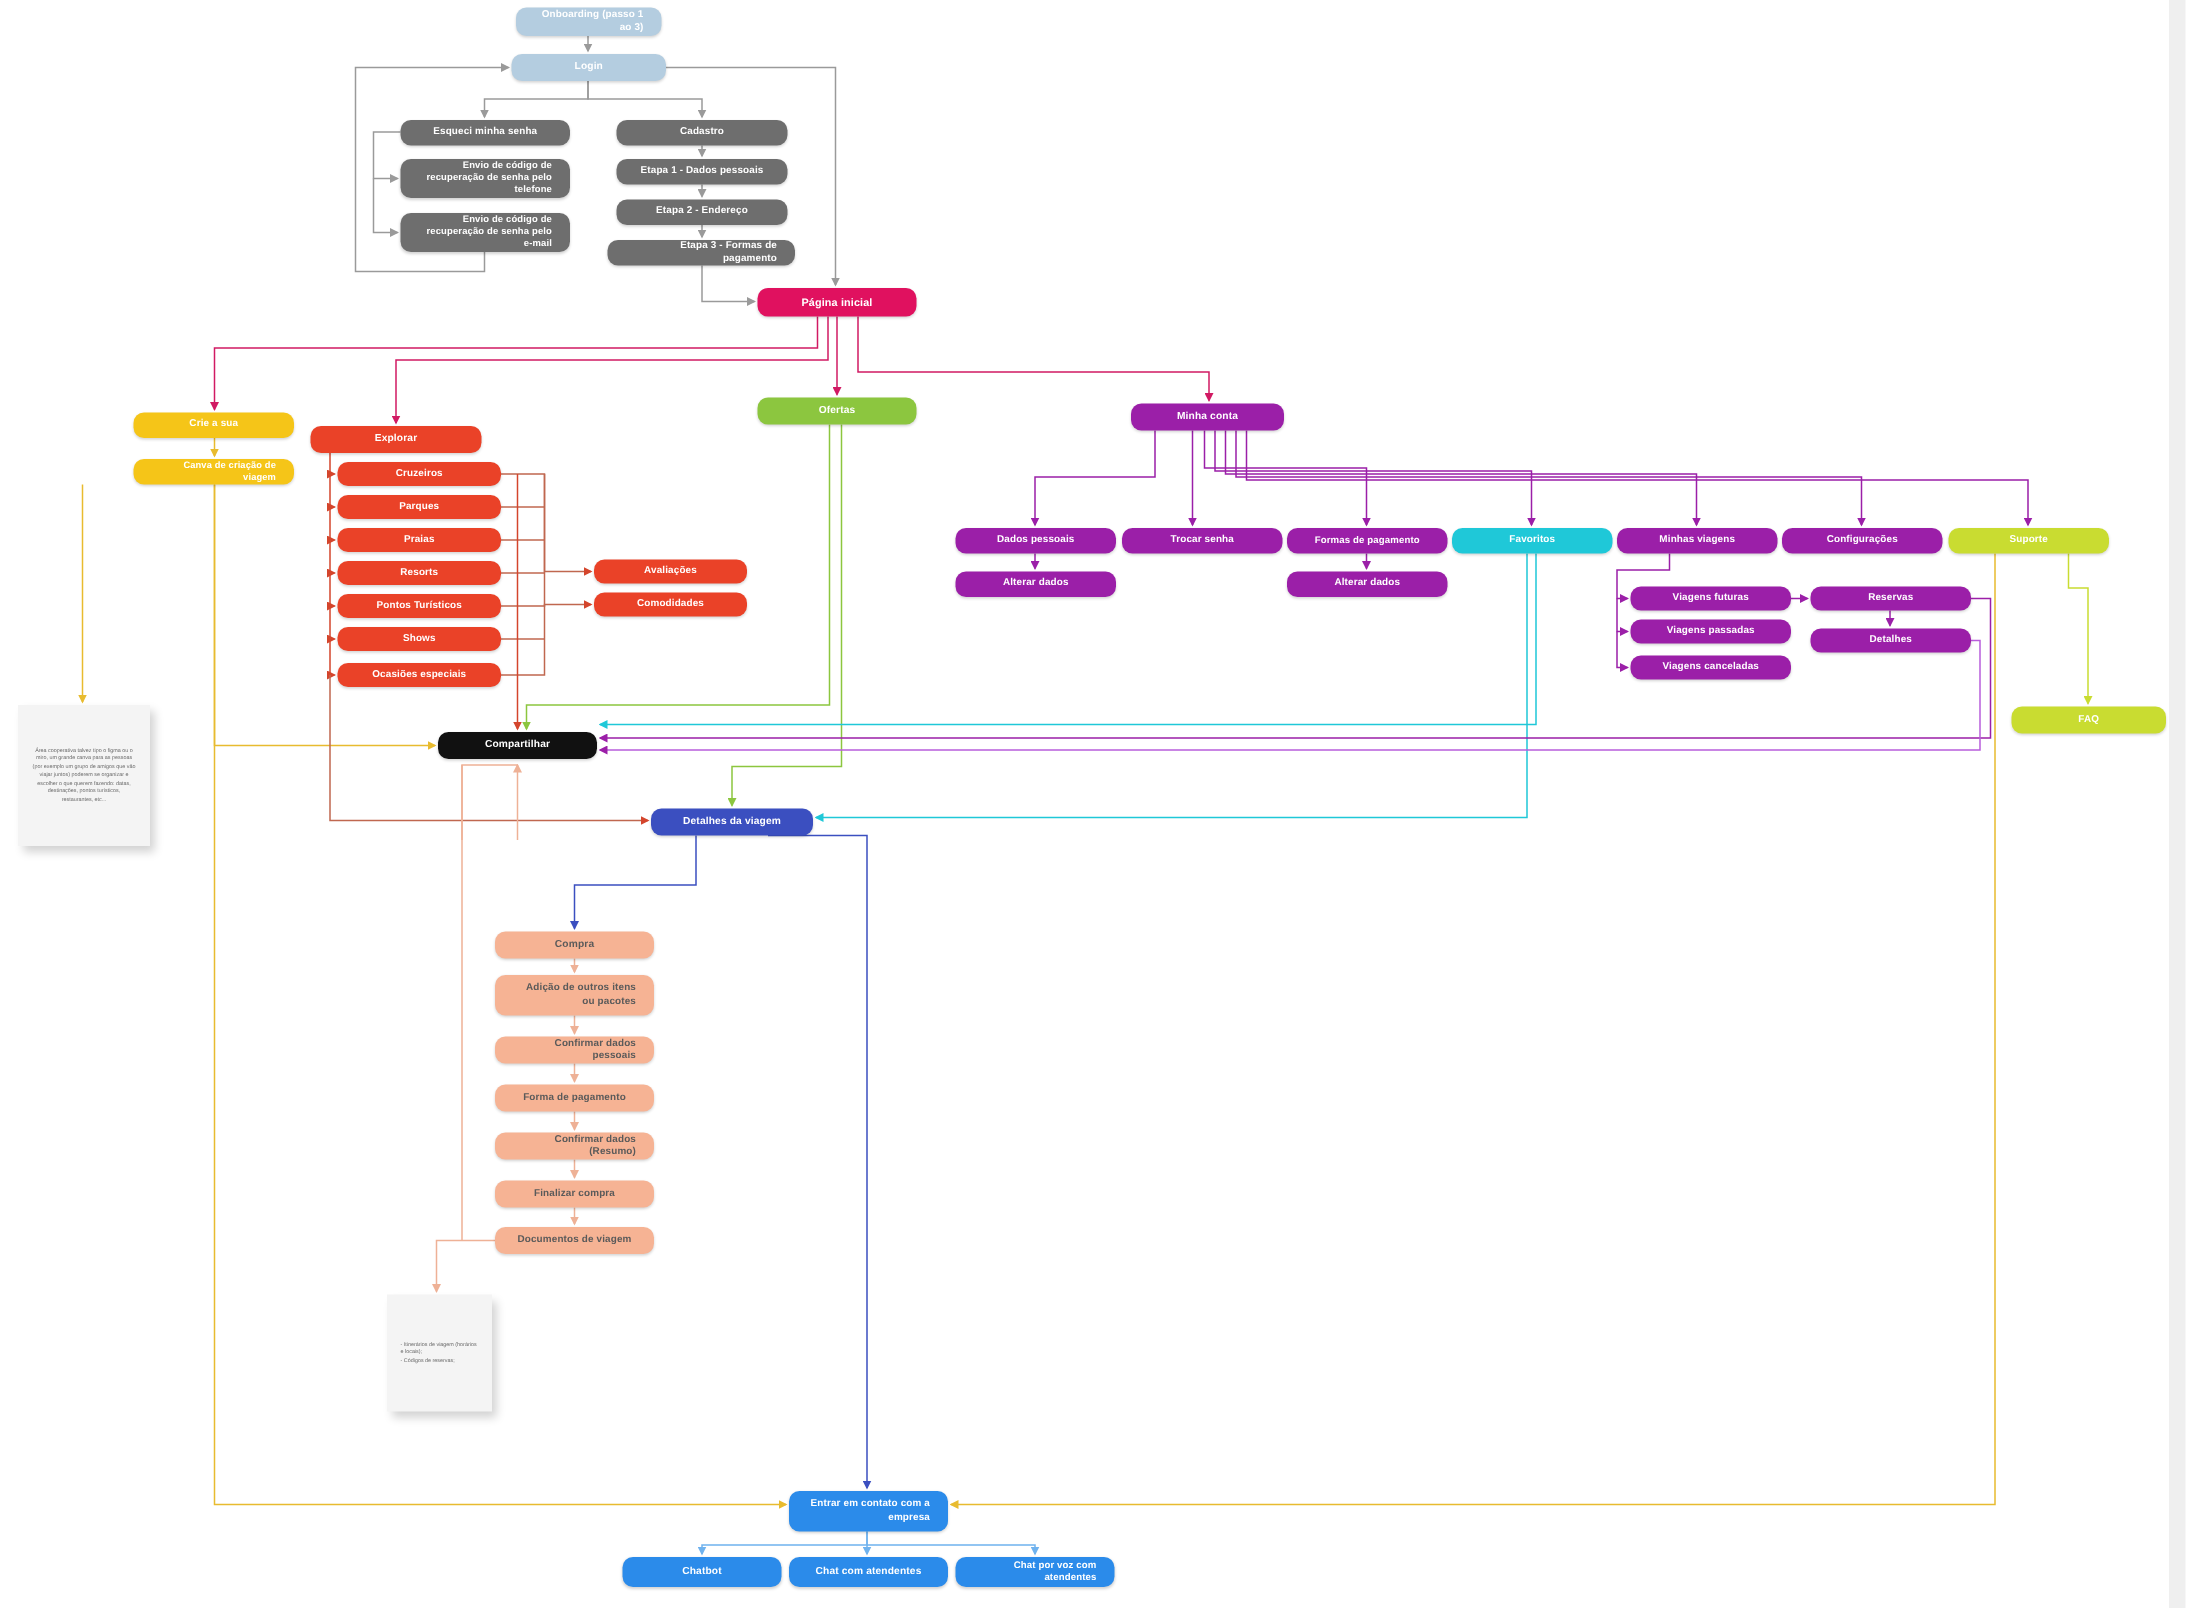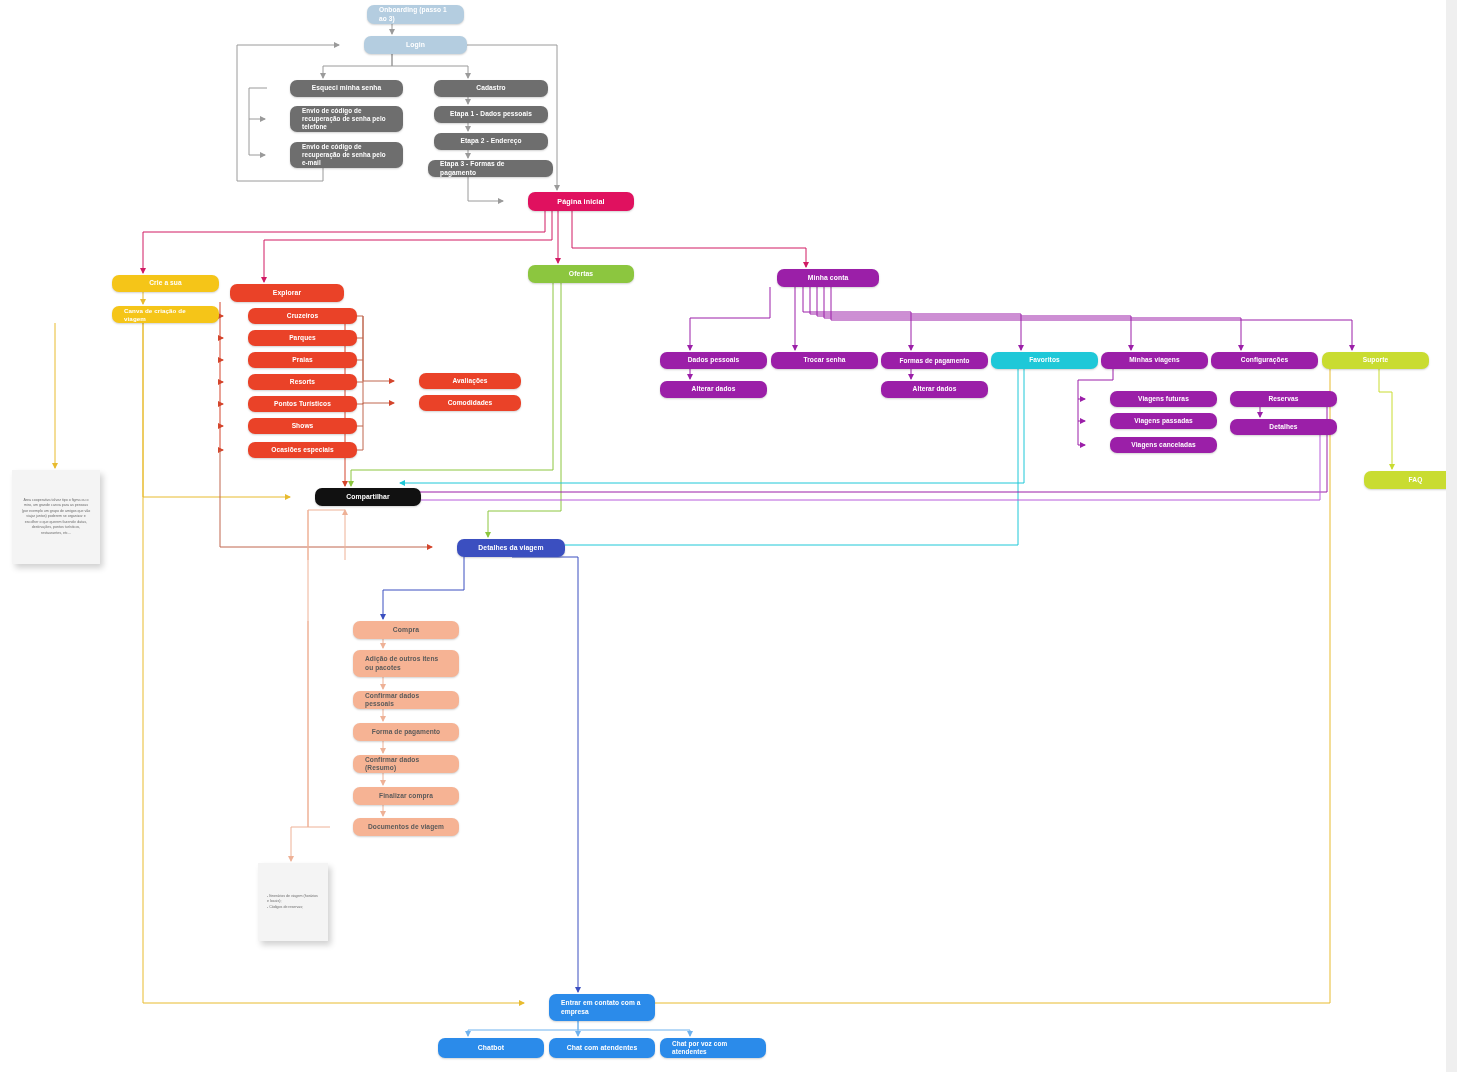--- a/index.html
+++ b/index.html
@@ -16,30 +16,29 @@
   }
   #edges{position:absolute;left:0;top:0;width:1457px;height:1072px;pointer-events:none;}
   .scrollbar-right{
     position:absolute;top:0;right:0;width:11px;height:1072px;
     background:#efefef;
   }
   .node{
     position:absolute;
     box-sizing:border-box;
     display:flex;align-items:center;justify-content:center;
-    text-align:left;
+    text-align:right;
     border-radius:7px;
     color:#ffffff;
     font-size:7.4px;
     font-weight:bold;
     line-height:1.25;
     padding:2px 12px;
     letter-spacing:.1px;
     box-shadow:0 1px 2px rgba(0,0,0,.18);
-    margin-left:23px;
   }
   .note{
     position:absolute;
     box-sizing:border-box;
     background:#f4f4f4;
     color:#6b6b6b;
     font-size:3.6px;
     line-height:1.55;
     text-align:center;
     padding:12px 9px;

